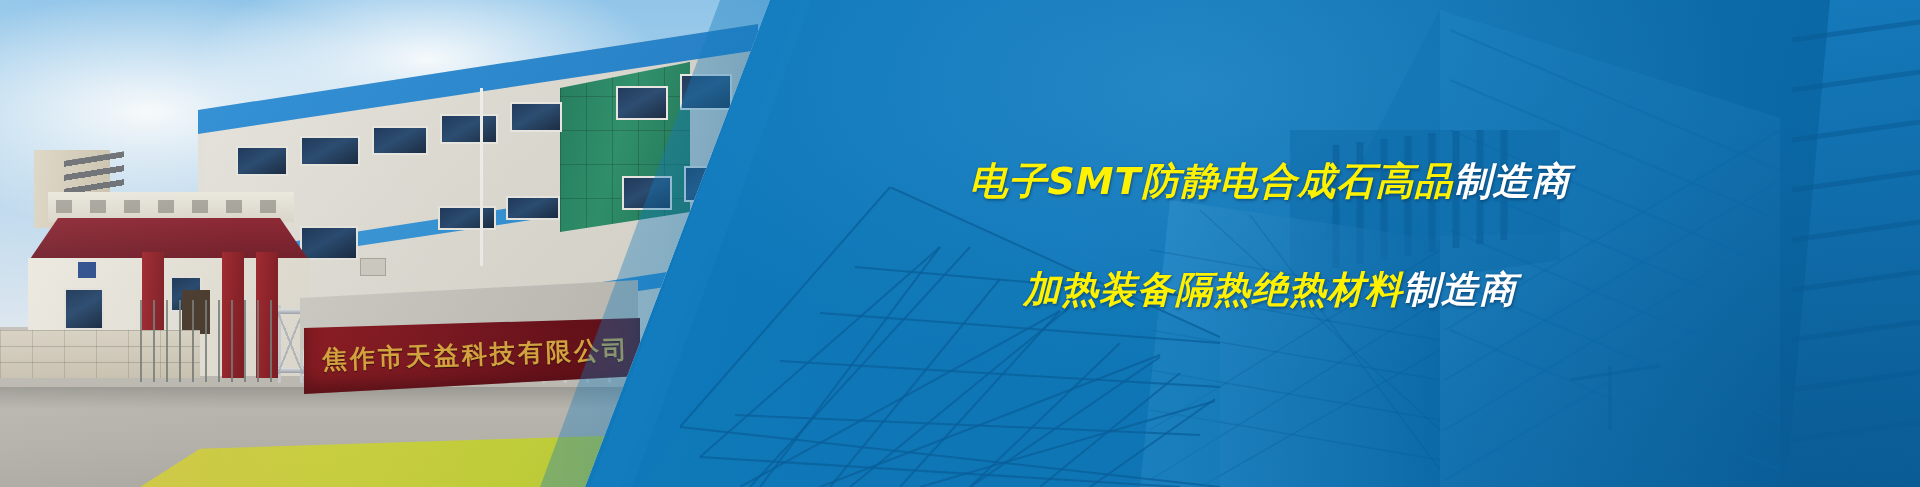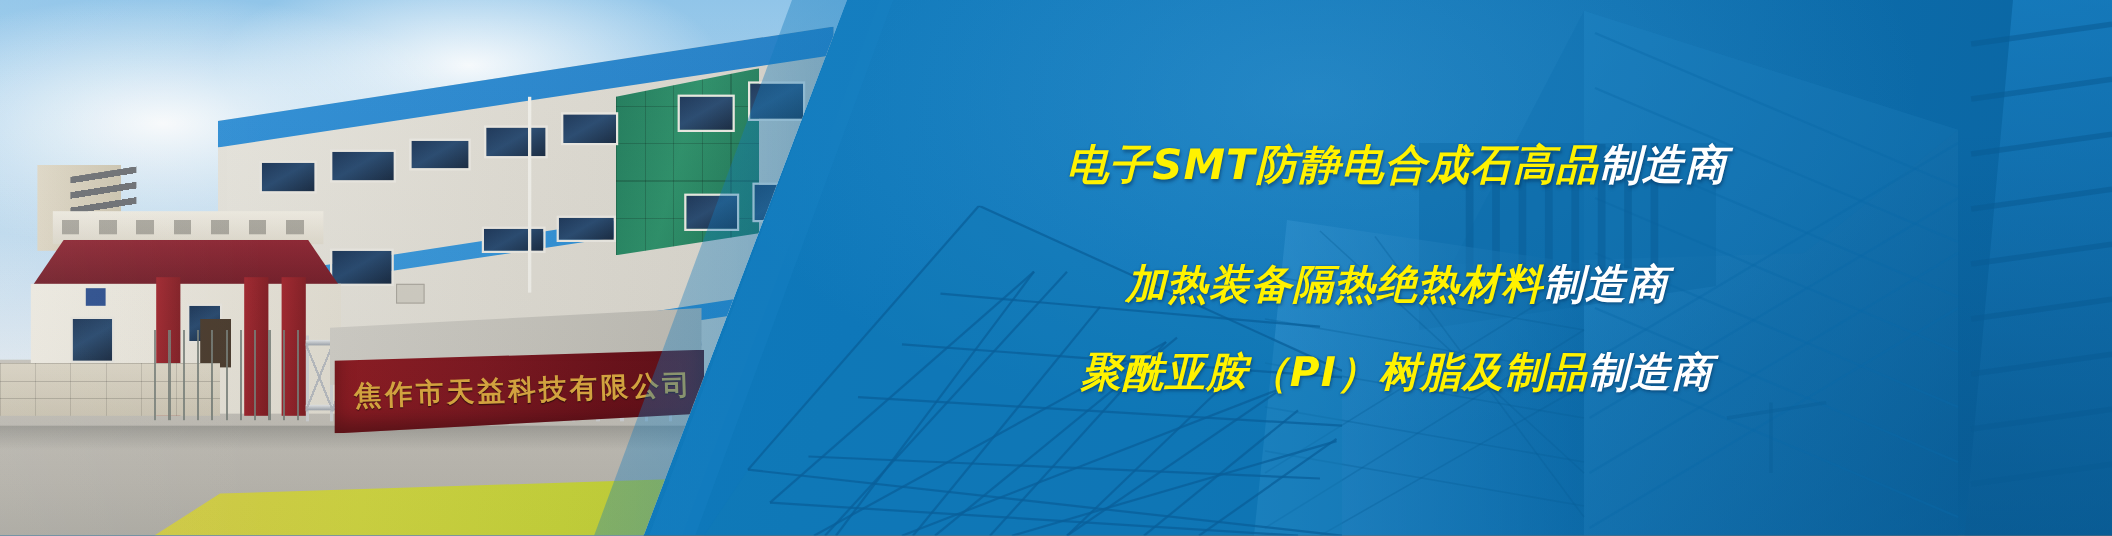--- a/index.html
+++ b/index.html
@@ -9,21 +9,21 @@
   }
   body {
     font-family: "Liberation Sans", "DejaVu Sans", sans-serif;
   }
 
   #banner {
     position: relative;
     width: 1920px;
     height: 487px;
     overflow: hidden;
-    background: #000000;
+    background: #0c4a6e;
     text-align: center;
   }
 
   
   .blue-base {
     position: absolute;
     inset: 0;
     background:
       linear-gradient(105deg,
         #1484c6 0%,
@@ -460,18 +460,15 @@
   <div class="edge-sliver"></div>
   <div class="edge-sliver2"></div>
 
   <div class="copy">
     <div class="line l1">
       <span class="hl-accent">电子SMT防静电合成石高品</span><span class="hl-plain">制造商</span>
     </div>
     <div class="line l2">
       <span class="hl-accent">加热装备隔热绝热材料</span><span class="hl-plain">制造商</span>
     </div>
-    <div class="line l3">
-      <span class="hl-accent">聚酰亚胺（PI）树脂及制品</span><span class="hl-plain">制造商</span>
-    </div>
   </div>
 
 </div>
 
 </body></html>

